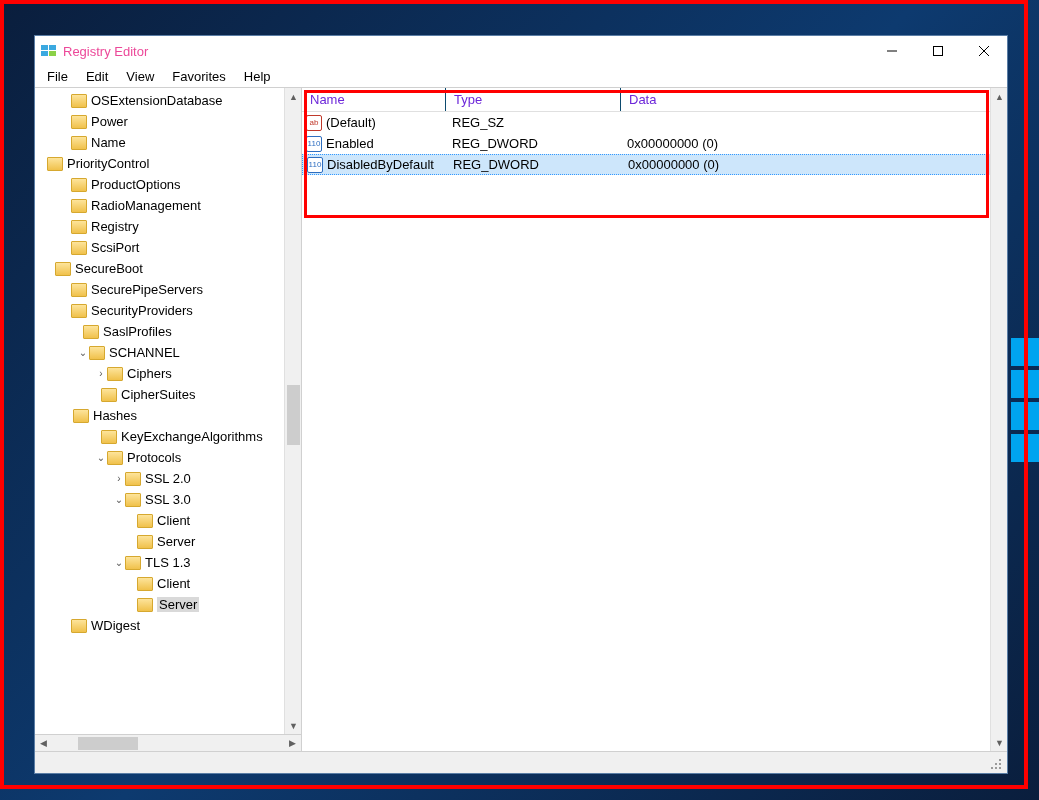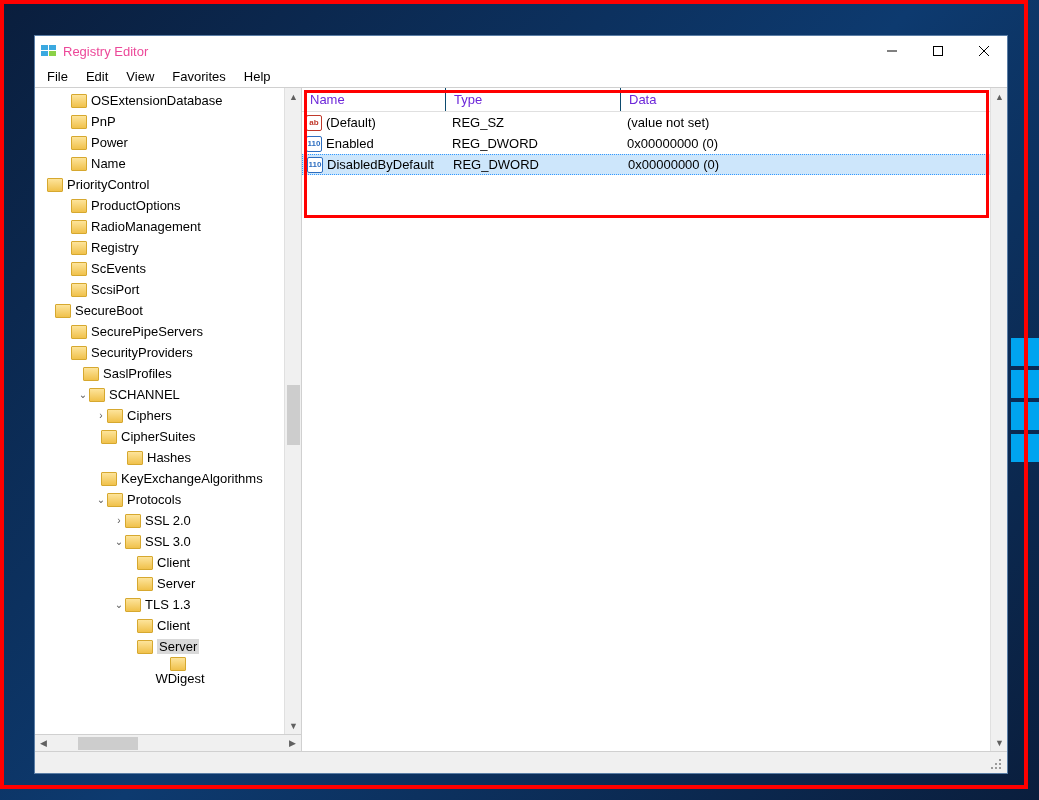--- a/index.html
+++ b/index.html
@@ -33,21 +33,21 @@
 .lh-cell { padding: 4px 8px 0 8px; border-right: 1px solid #0c4a6e; color: #6d28d9; }
 .lh-name { width: 144px; }
 .lh-type { width: 175px; }
 .lh-data { flex: 1; }
 .list-body { flex: 1; overflow: hidden; }
 .list-row { height: 21px; display: flex; align-items: center; }
 .list-row.sel { background: #cde6fb; border: 1px dotted #3399ff; }
 .lc-name { width: 144px; display: flex; align-items: center; padding-left: 4px; overflow: hidden; }
 .lc-type { width: 175px; padding-left: 6px; }
 .lc-data { flex: 1; padding-left: 6px; }
-.val-icon { width: 16px; height: 16px; margin-right: 4px; flex-shrink: 0; display: flex; align-items: center; justify-content: center; font-size: 8px; font-weight: bold; border-radius: 2px; }
+.val-icon { width: 16px; height: 16px; margin-right: 4px; flex-shrink: 0; display: flex; align-items: center; justify-content: center; font-size: 8px; font-weight: normal; border-radius: 2px; }
 .val-icon.sz { background: #fff; border: 1px solid #c0392b; color: #c0392b; }
 .val-icon.dw { background: #fff; border: 1px solid #2e6ec0; color: #2e6ec0; }
 .list-vscroll { position: absolute; right: 0; top: 0; bottom: 0; width: 17px; background: #f0f0f0; border-left: 1px solid #e0e0e0; }
 .vsb-btn { width: 17px; height: 17px; display: flex; align-items: center; justify-content: center; color: #606060; font-size: 9px; }
 .statusbar { height: 22px; background: #f0f0f0; border-top: 1px solid #d0d0d0; display: flex; align-items: center; padding: 0 4px; font-size: 12.5px; color: #222; }
 .status-grip { width: 16px; height: 16px; margin-left: auto; }
 .tree-vscroll { position: absolute; right: 0; top: 0; bottom: 17px; width: 17px; background: #f0f0f0; border-left: 1px solid #e0e0e0; display:flex; flex-direction:column; }
 .vsb-track { flex:1; position:relative; }
 .vsb-thumb { position:absolute; left:2px; top:280px; width:13px; height:60px; background:#cdcdcd; }
 </style>
@@ -108,25 +108,20 @@
     <div class="tree-pane">
       <div class="tree-scroll" id="tree-scroll">
           <div class="tree-row" style="padding-left: 24px; text-align: center;">
             <span class="expander"></span>
             <span class="folder"></span>
             <span class="label">OSExtensionDatabase</span>
           </div>
           <div class="tree-row" style="padding-left: 24px;">
             <span class="expander"></span>
             <span class="folder"></span>
-            <span class="label">PnP</span>
-          </div>
-          <div class="tree-row" style="padding-left: 24px;">
-            <span class="expander"></span>
-            <span class="folder"></span>
             <span class="label">Power</span>
           </div>
           <div class="tree-row" style="padding-left: 24px;">
             <span class="expander"></span>
             <span class="folder"></span>
             <span class="label">Name</span>
           </div>
           <div class="tree-row" style="">
             <span class="expander"></span>
             <span class="folder"></span>
@@ -139,25 +134,20 @@
           </div>
           <div class="tree-row" style="padding-left: 24px;">
             <span class="expander"></span>
             <span class="folder"></span>
             <span class="label">RadioManagement</span>
           </div>
           <div class="tree-row" style="padding-left: 24px;">
             <span class="expander"></span>
             <span class="folder"></span>
             <span class="label">Registry</span>
-          </div>
-          <div class="tree-row" style="padding-left: 24px;">
-            <span class="expander"></span>
-            <span class="folder"></span>
-            <span class="label">ScEvents</span>
           </div>
           <div class="tree-row" style="padding-left: 24px;">
             <span class="expander"></span>
             <span class="folder"></span>
             <span class="label">ScsiPort</span>
           </div>
           <div class="tree-row" style="padding-left: 8px;">
             <span class="expander"></span>
             <span class="folder"></span>
             <span class="label">SecureBoot</span>
@@ -185,21 +175,21 @@
           <div class="tree-row" style="padding-left: 60px;">
             <span class="expander">›</span>
             <span class="folder"></span>
             <span class="label">Ciphers</span>
           </div>
           <div class="tree-row" style="padding-left: 60px;">
             <span class="expander" style="border-left: 1px dotted rgb(160, 160, 160); margin-left: -6px; padding-left: 4px;"></span>
             <span class="folder"></span>
             <span class="label">CipherSuites</span>
           </div>
-          <div class="tree-row" style="padding-left: 86px;">
+          <div class="tree-row" style="padding-left: 32px;">
             <span class="expander" style="border-left: 1px dotted rgb(160, 160, 160); margin-left: -6px; padding-left: 4px;"></span>
             <span class="folder"></span>
             <span class="label">Hashes</span>
           </div>
           <div class="tree-row" style="padding-left: 60px;">
             <span class="expander" style="border-left: 1px dotted rgb(160, 160, 160); margin-left: -6px; padding-left: 4px;"></span>
             <span class="folder"></span>
             <span class="label">KeyExchangeAlgorithms</span>
           </div>
           <div class="tree-row" style="padding-left: 60px;">
@@ -235,21 +225,21 @@
           <div class="tree-row" style="padding-left: 96px;">
             <span class="expander" style="border-left: 1px dotted rgb(160, 160, 160); margin-left: -6px; padding-left: 4px;"></span>
             <span class="folder"></span>
             <span class="label">Client</span>
           </div>
           <div class="tree-row" style="padding-left: 96px;">
             <span class="expander" style="border-left: 1px dotted rgb(160, 160, 160); margin-left: -6px; padding-left: 4px;"></span>
             <span class="folder"></span>
             <span class="label sel">Server</span>
           </div>
-          <div class="tree-row" style="padding-left: 24px; flex-direction: column;">
+          <div class="tree-row" style="padding-left: 24px;">
             <span class="expander"></span>
             <span class="folder"></span>
             <span class="label">WDigest</span>
           </div>
         </div>
       <div class="tree-vscroll">
         <div class="vsb-btn">▲</div>
         <div class="vsb-track">
             <div class="vsb-thumb"></div>
           </div>
@@ -271,21 +261,20 @@
         <div class="lh-cell lh-type">Type</div>
         <div class="lh-cell lh-data">Data</div>
       </div>
       <div class="list-body" id="list-body">
           <div class="list-row">
             <div class="lc-name">
               <span class="val-icon sz">ab</span>
               <span>(Default)</span>
             </div>
             <div class="lc-type">REG_SZ</div>
-            <div class="lc-data">(value not set)</div>
           </div>
           <div class="list-row">
             <div class="lc-name">
               <span class="val-icon dw">110</span>
               <span>Enabled</span>
             </div>
             <div class="lc-type">REG_DWORD</div>
             <div class="lc-data">0x00000000 (0)</div>
           </div>
           <div class="list-row sel">

